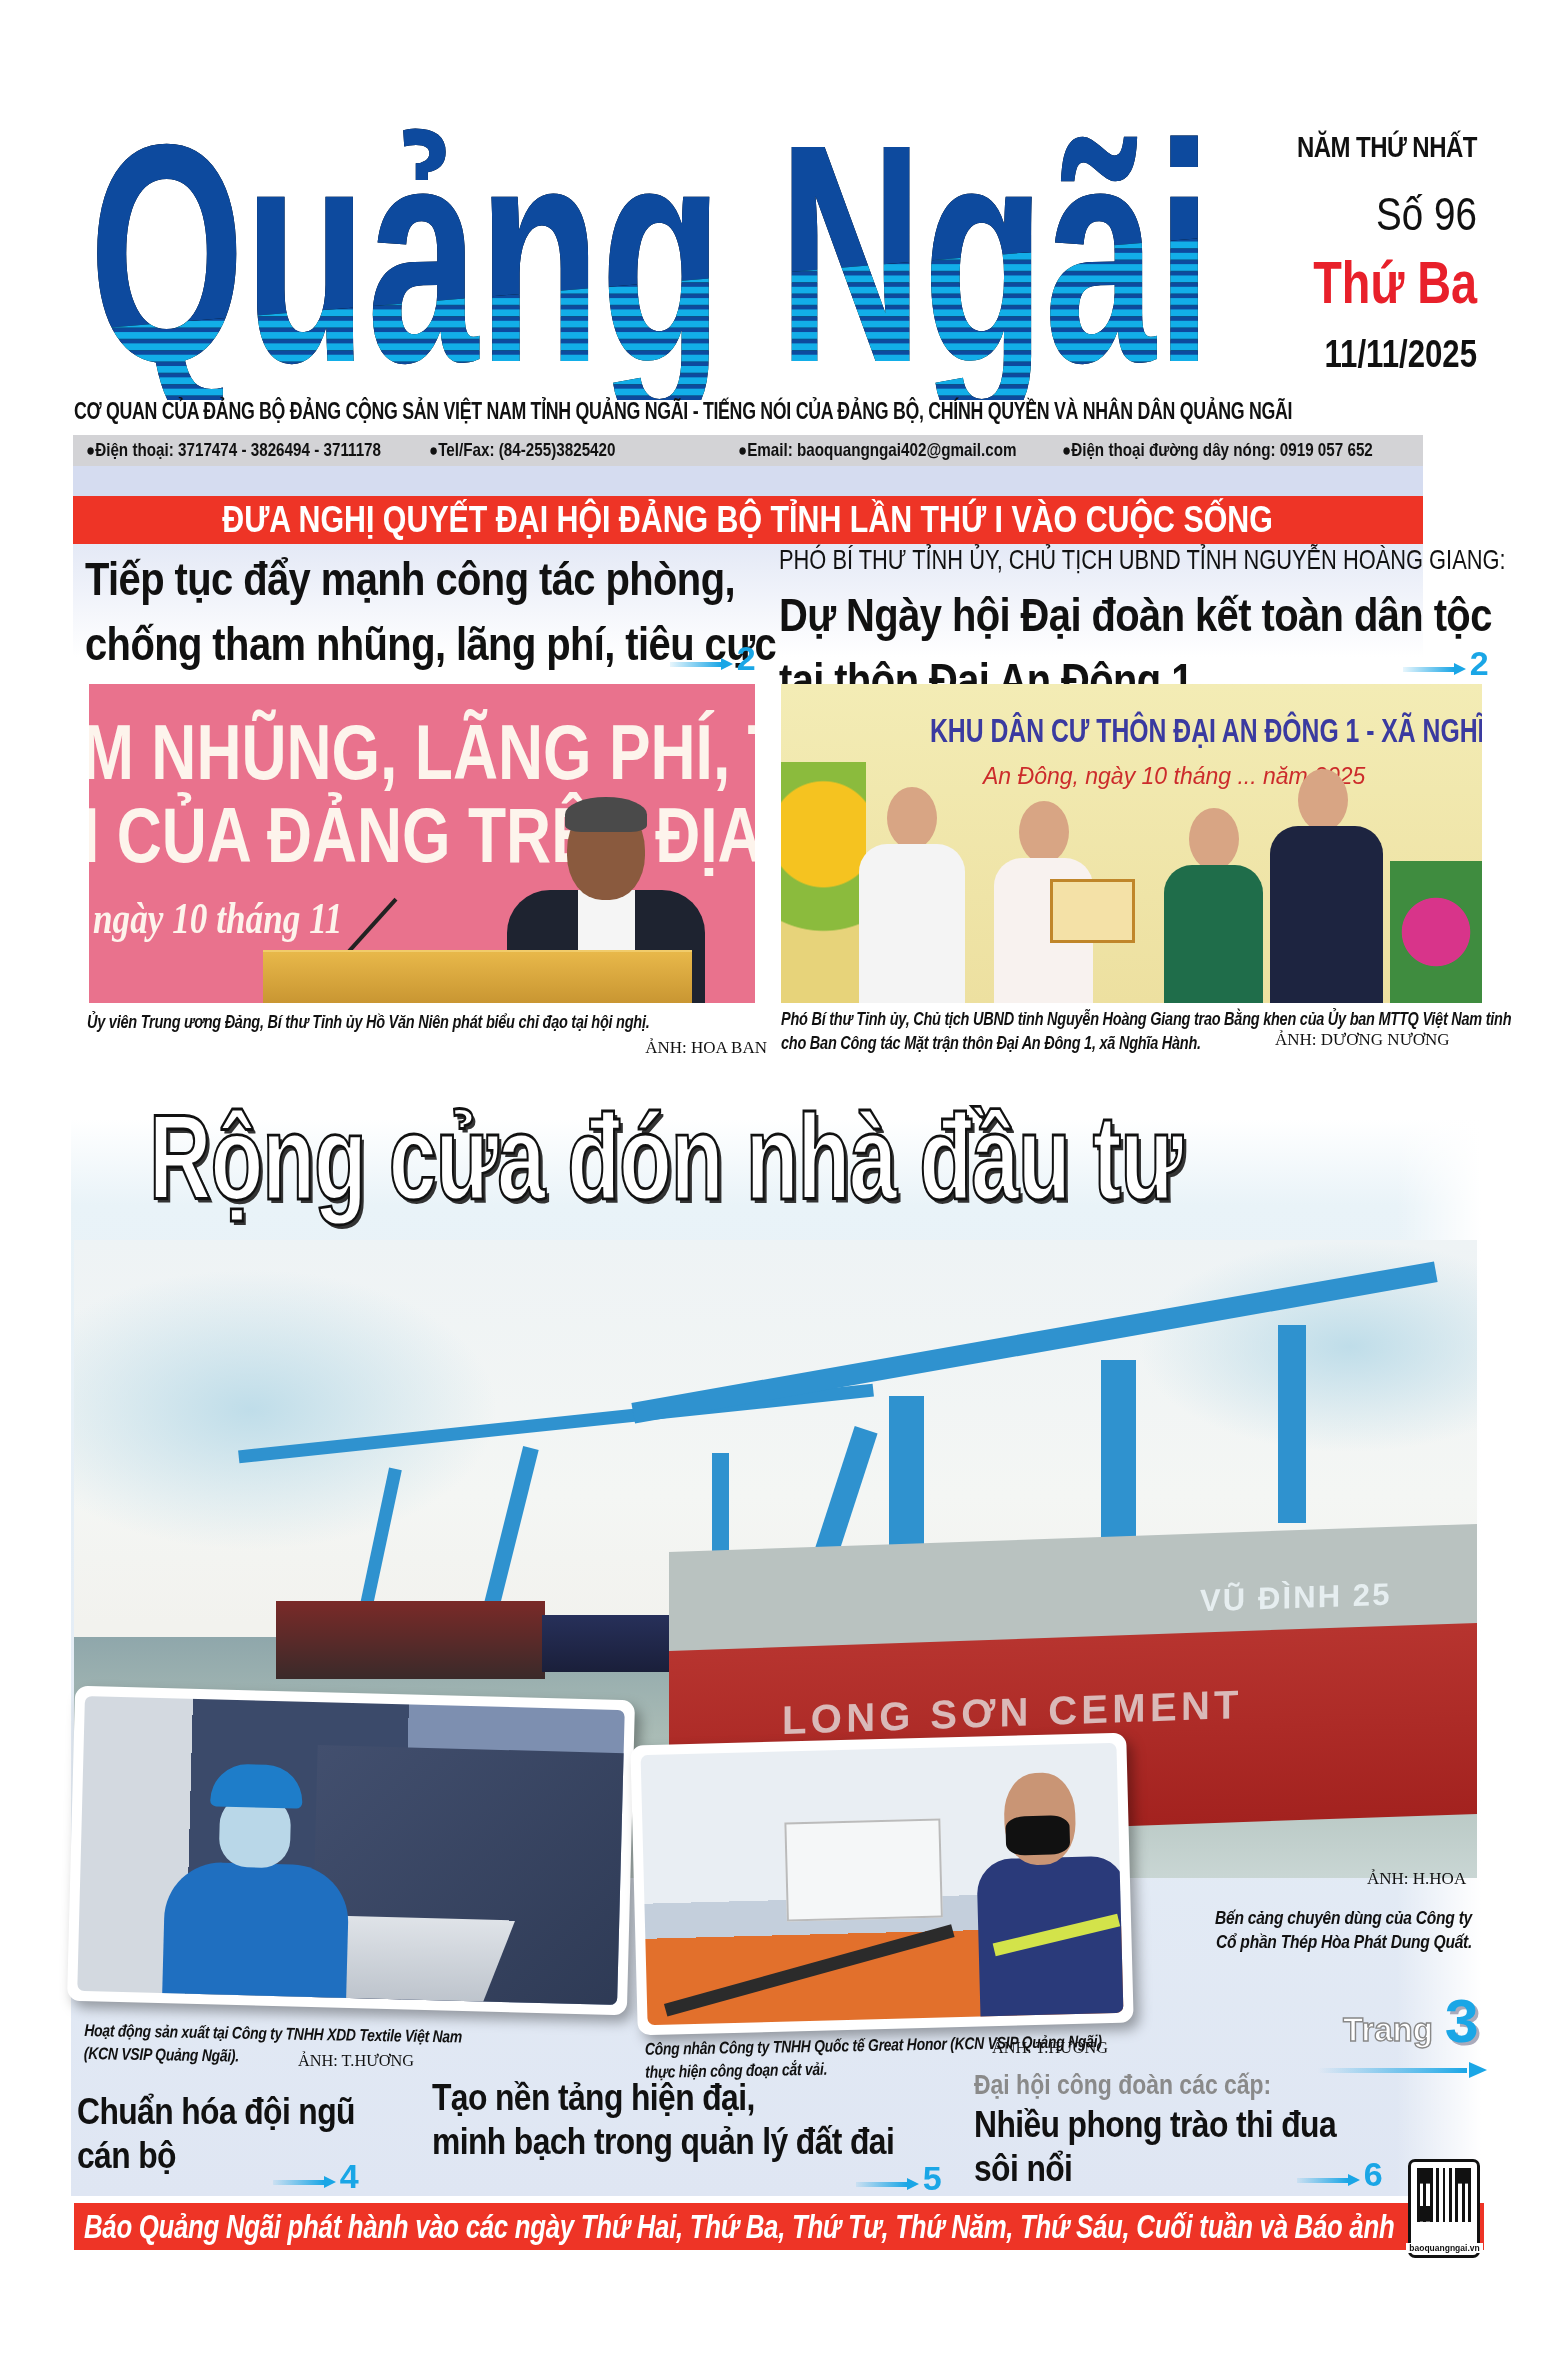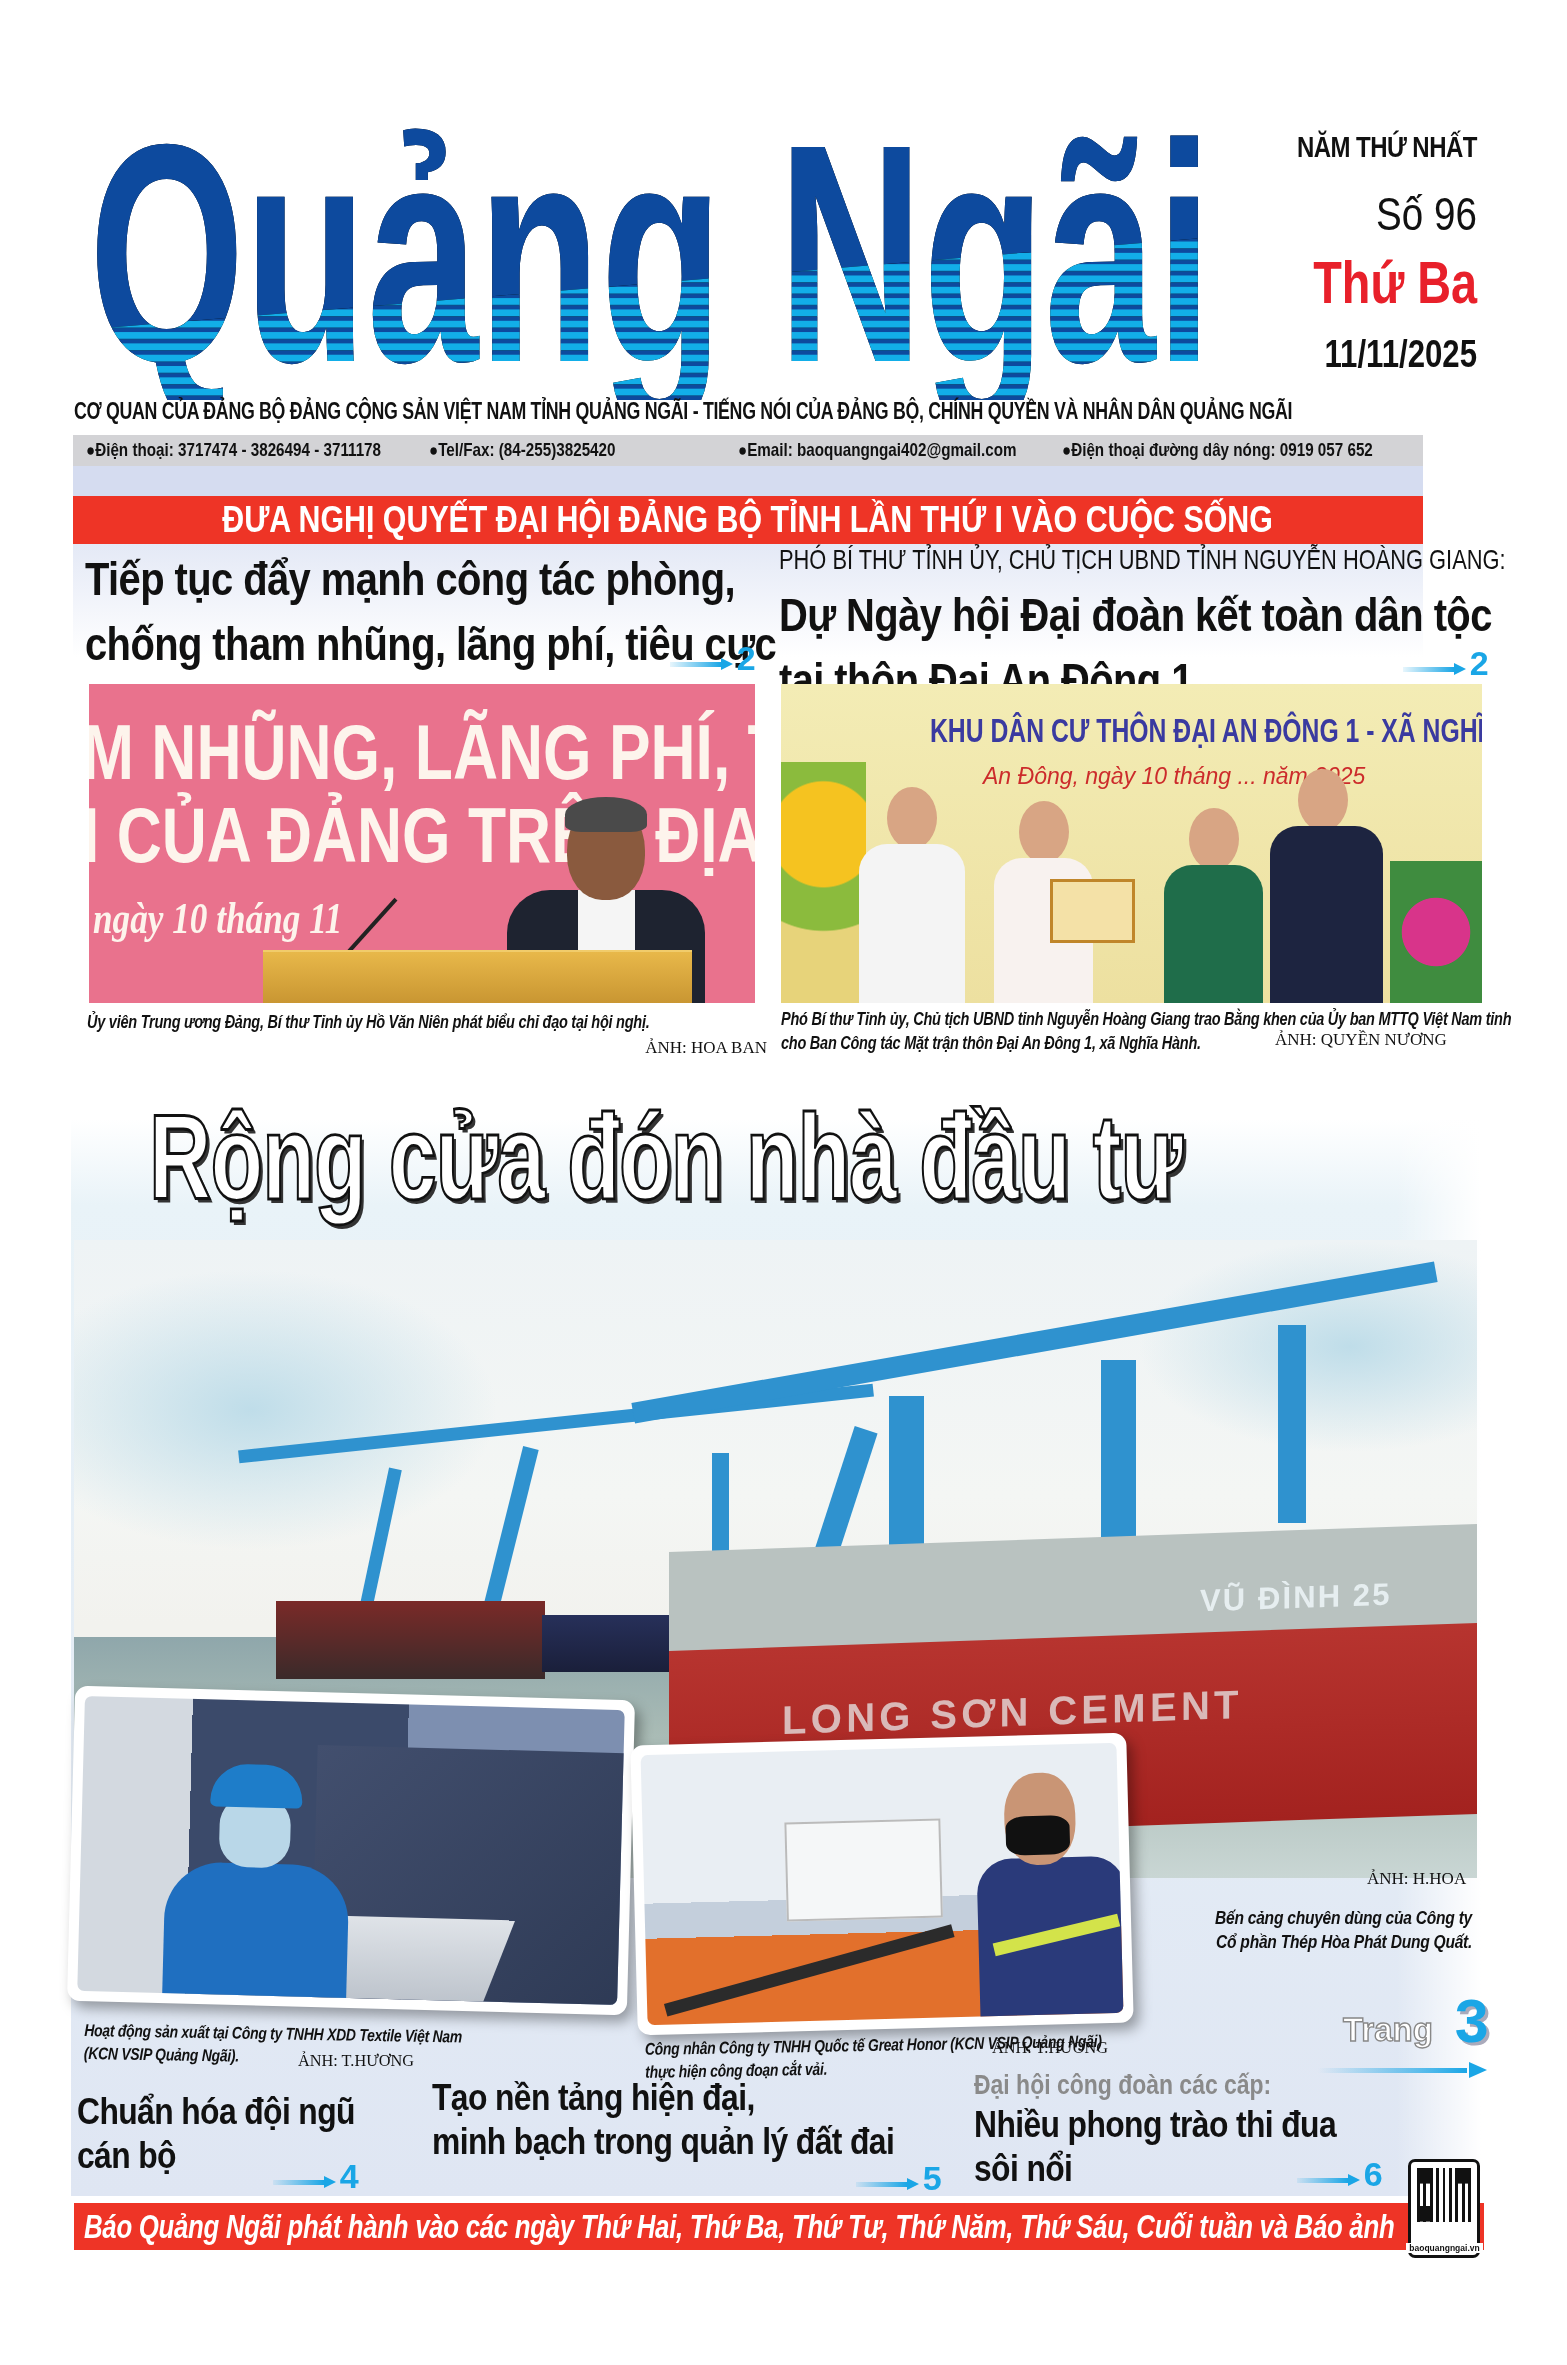--- a/index.html
+++ b/index.html
@@ -109,21 +109,21 @@
   .machine { position: absolute; left: 142px; top: 71px; width: 156px; height: 99px; background: #f5f7f8; border: 2.1px solid #bbb; }
   .rail { position: absolute; left: 14px; top: 213px; width: 298px; height: 12.8px; background: #2b2b2b; transform: rotate(-14deg); }
 
   .cap-port { left: 1215px; top: 1906px; text-align: right; font-size: 19px; }
   .credit-port { left: 1367px; top: 1869px; }
   .cap-in-left { left: 84px; top: 2023px; font-size: 17px; line-height: 23px; transform: rotate(1deg); }
   .credit-in-left { left: 298px; top: 2051px; font-size: 16.3px; }
   .cap-in-right { left: 645px; top: 2033px; font-size: 17px; line-height: 23px; transform: rotate(-1deg); }
   .credit-in-right { left: 992px; top: 2038px; font-size: 16.3px; }
 
-  .trang { left: 1343px; top: 1994px; display: flex; align-items: flex-end; gap: 22px; }
+  .trang { left: 1343px; top: 1994px; display: flex; align-items: flex-end; gap: 12px; }
   .trang .word { font-size: 33px; font-weight: 700; color: #ffffff; -webkit-text-stroke: 1.4px #888; }
   .trang .num { font-size: 61px; font-weight: 700; color: #1aa6e6; line-height: 0.9; text-shadow: 2.8px 2.8px 0 #aab; }
   .trang-arrow { left: 1318px; top: 2062px; width: 170px; height: 17px; }
   .trang-arrow::before { content: ""; position: absolute; left: 0; top: 5.7px; width: 149px; height: 5.7px; background: linear-gradient(90deg, rgba(26,166,230,0), #1aa6e6); }
   .trang-arrow::after { content: ""; position: absolute; right: 1.4px; top: 0; border-left: 18.4px solid #1aa6e6; border-top: 8.5px solid transparent; border-bottom: 8.5px solid transparent; }
 
   
   .teaser-h { font-size: 37px; font-weight: 700; line-height: 44px; letter-spacing: -0.7px; white-space: nowrap; transform: scaleX(0.86); transform-origin: left; }
   .t1 { left: 77px; top: 2090px; }
   .t2 { left: 432px; top: 2076px; }
@@ -246,21 +246,21 @@
   <div class="person" style="left:489px; top:85px;">
     <div class="h" style="left:28px; top:0;"></div>
     <div class="b" style="left:0; top:57px; width:113px; height:184px; background:#1d2440;"></div>
   </div>
   <div class="roses"></div>
 </div>
 <div class="abs caption cap-right">
   <div><span>Phó Bí thư Tỉnh ủy, Chủ tịch UBND tỉnh Nguyễn Hoàng Giang trao Bằng khen của Ủy ban MTTQ Việt Nam tỉnh</span></div>
   <div><span>cho Ban Công tác Mặt trận thôn Đại An Đông 1, xã Nghĩa Hành.</span></div>
 </div>
-<div class="abs credit credit-right">ẢNH: QUYỀN NƯƠNG</div>
+<div class="abs credit credit-right">ẢNH: DƯƠNG NƯƠNG</div>
 
 <div class="abs feature-bg"></div>
 
 <div class="abs port">
   <div class="sky"></div>
   <div class="cloud" style="left:-71px; top:28px; width:496px; height:283px;"></div>
   <div class="cloud" style="left:1063px; top:0; width:425px; height:213px;"></div>
   <div class="sea"></div>
 
   <div class="crane" style="left:163px; top:177px; width:638px; height:12.8px; transform:rotate(-6deg);"></div>

